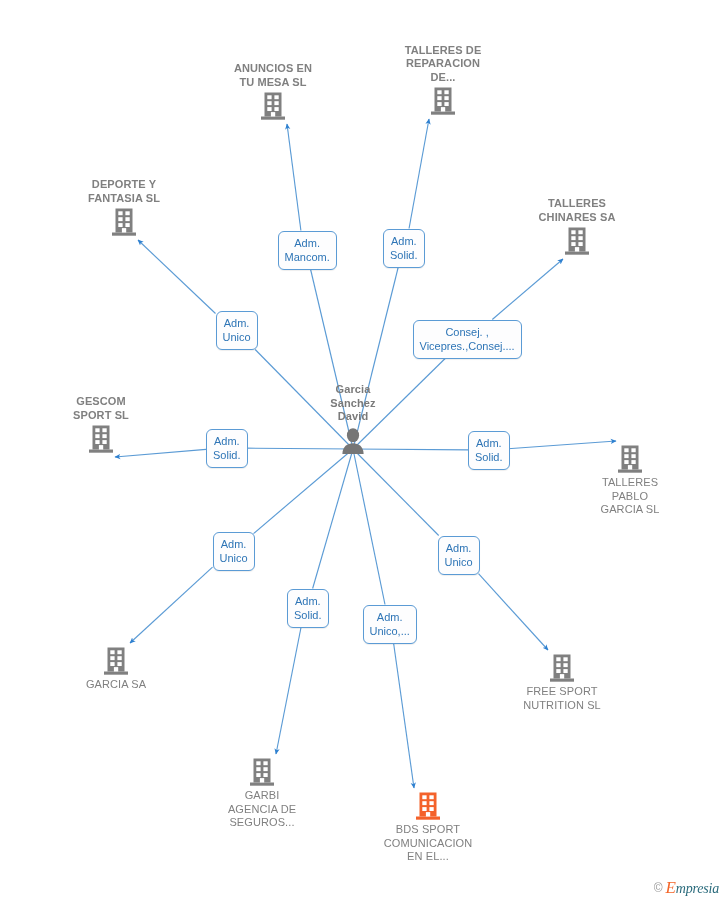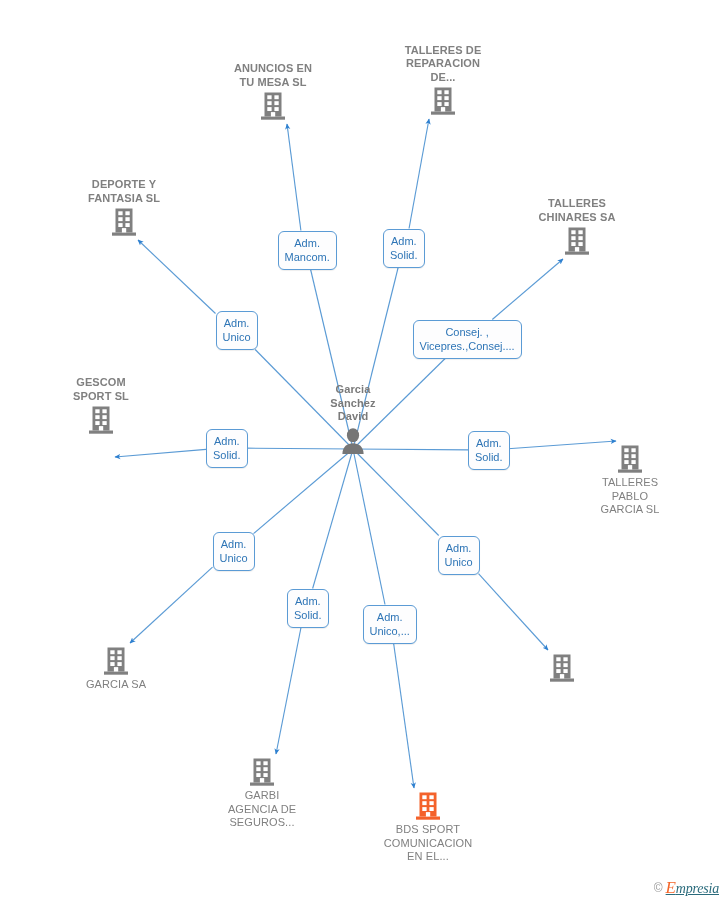--- a/index.html
+++ b/index.html
@@ -78,21 +78,20 @@
   #watermark .copy {
     color: #9a9a9a;
     font-size: 12px;
   }
   #watermark .brand {
     font-family: "Liberation Serif", serif;
     font-style: italic;
     font-size: 14px;
     color: #2a6b7c;
     letter-spacing: -0.2px;
-    text-decoration: underline;
   }
   #watermark .brand .cap {
     color: #f4662a;
     font-size: 17px;
   }
 </style>
 </head>
 <body>
 
 <div id="canvas">
@@ -198,21 +197,21 @@
     <rect x="1" y="25.5" width="24" height="3.2" fill="#808080"></rect>
     <rect x="7.3" y="4.3" width="4.3" height="3.9" fill="#ffffff"></rect>
     <rect x="14.4" y="4.3" width="4.3" height="3.9" fill="#ffffff"></rect>
     <rect x="7.3" y="10.2" width="4.3" height="3.9" fill="#ffffff"></rect>
     <rect x="14.4" y="10.2" width="4.3" height="3.9" fill="#ffffff"></rect>
     <rect x="7.3" y="16.1" width="4.3" height="3.9" fill="#ffffff"></rect>
     <rect x="14.4" y="16.1" width="4.3" height="3.9" fill="#ffffff"></rect>
     <rect x="10.9" y="21.1" width="4.3" height="4.4" fill="#ffffff"></rect>
   </svg></span>
       </div>
-      <div class="node above" style="left: 101px; top: 376px;">
+      <div class="node above" style="left: 101px; top: 395px;">
         <div class="caption">GESCOM
 SPORT SL</div>
         <span class="glyph">
   <svg width="26" height="30" viewBox="0 0 26 30" aria-hidden="true">
     <rect x="4.5" y="1.5" width="17" height="24" fill="#808080"></rect>
     <rect x="1" y="25.5" width="24" height="3.2" fill="#808080"></rect>
     <rect x="7.3" y="4.3" width="4.3" height="3.9" fill="#ffffff"></rect>
     <rect x="14.4" y="4.3" width="4.3" height="3.9" fill="#ffffff"></rect>
     <rect x="7.3" y="10.2" width="4.3" height="3.9" fill="#ffffff"></rect>
     <rect x="14.4" y="10.2" width="4.3" height="3.9" fill="#ffffff"></rect>
@@ -259,20 +258,22 @@
     <rect x="4.5" y="1.5" width="17" height="24" fill="#808080"></rect>
     <rect x="1" y="25.5" width="24" height="3.2" fill="#808080"></rect>
     <rect x="7.3" y="4.3" width="4.3" height="3.9" fill="#ffffff"></rect>
     <rect x="14.4" y="4.3" width="4.3" height="3.9" fill="#ffffff"></rect>
     <rect x="7.3" y="10.2" width="4.3" height="3.9" fill="#ffffff"></rect>
     <rect x="14.4" y="10.2" width="4.3" height="3.9" fill="#ffffff"></rect>
     <rect x="7.3" y="16.1" width="4.3" height="3.9" fill="#ffffff"></rect>
     <rect x="14.4" y="16.1" width="4.3" height="3.9" fill="#ffffff"></rect>
     <rect x="10.9" y="21.1" width="4.3" height="4.4" fill="#ffffff"></rect>
   </svg></span>
+        <div class="caption">FREE SPORT
+NUTRITION SL</div>
       </div>
       <div class="node below" style="left: 262px; top: 757px;">
         <span class="glyph">
   <svg width="26" height="30" viewBox="0 0 26 30" aria-hidden="true">
     <rect x="4.5" y="1.5" width="17" height="24" fill="#808080"></rect>
     <rect x="1" y="25.5" width="24" height="3.2" fill="#808080"></rect>
     <rect x="7.3" y="4.3" width="4.3" height="3.9" fill="#ffffff"></rect>
     <rect x="14.4" y="4.3" width="4.3" height="3.9" fill="#ffffff"></rect>
     <rect x="7.3" y="10.2" width="4.3" height="3.9" fill="#ffffff"></rect>
     <rect x="14.4" y="10.2" width="4.3" height="3.9" fill="#ffffff"></rect>

